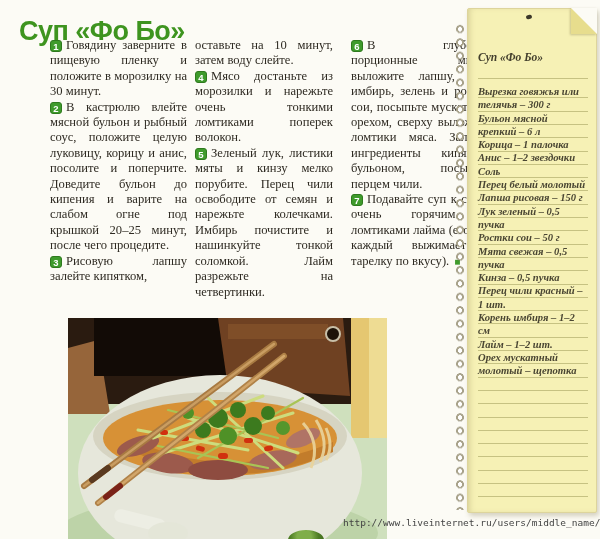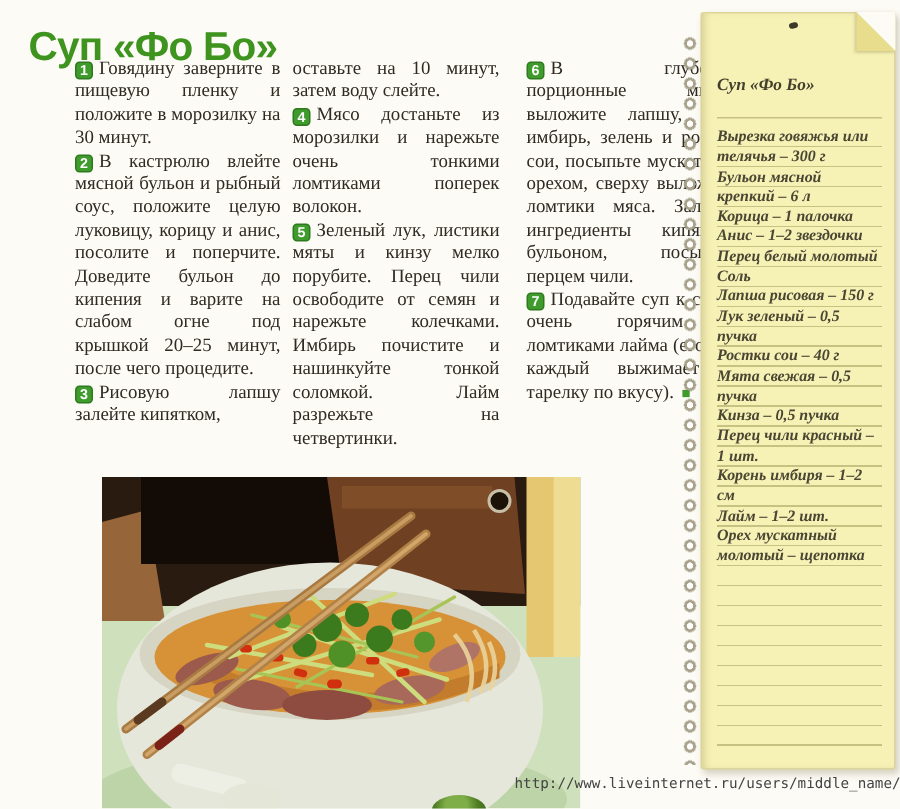--- a/index.html
+++ b/index.html
@@ -153,25 +153,25 @@
 
   <aside class="paper">
     <div class="fold"></div>
     <div class="pin"></div>
     <div class="pad-header">Суп «Фо Бо»</div>
     <div class="ing-list">
         <div class="ing">Вырезка говяжья или телячья – 300 г</div>
         <div class="ing">Бульон мясной крепкий – 6 л</div>
         <div class="ing">Корица – 1 палочка</div>
         <div class="ing">Анис – 1–2 звездочки</div>
+        <div class="ing">Соль</div>
         <div class="ing">Перец белый молотый</div>
-        <div class="ing">Соль</div>
         <div class="ing">Лапша рисовая – 150 г</div>
         <div class="ing">Лук зеленый – 0,5 пучка</div>
-        <div class="ing">Ростки сои – 40 г</div>
+        <div class="ing">Ростки сои – 50 г</div>
         <div class="ing">Мята свежая – 0,5 пучка</div>
         <div class="ing">Кинза – 0,5 пучка</div>
         <div class="ing">Перец чили красный – 1 шт.</div>
         <div class="ing">Корень имбиря – 1–2 см</div>
         <div class="ing">Лайм – 1–2 шт.</div>
         <div class="ing">Орех мускатный молотый – щепотка</div>
       </div>
   </aside>
 
   <div class="url">http://www.liveinternet.ru/users/middle_name/</div>

